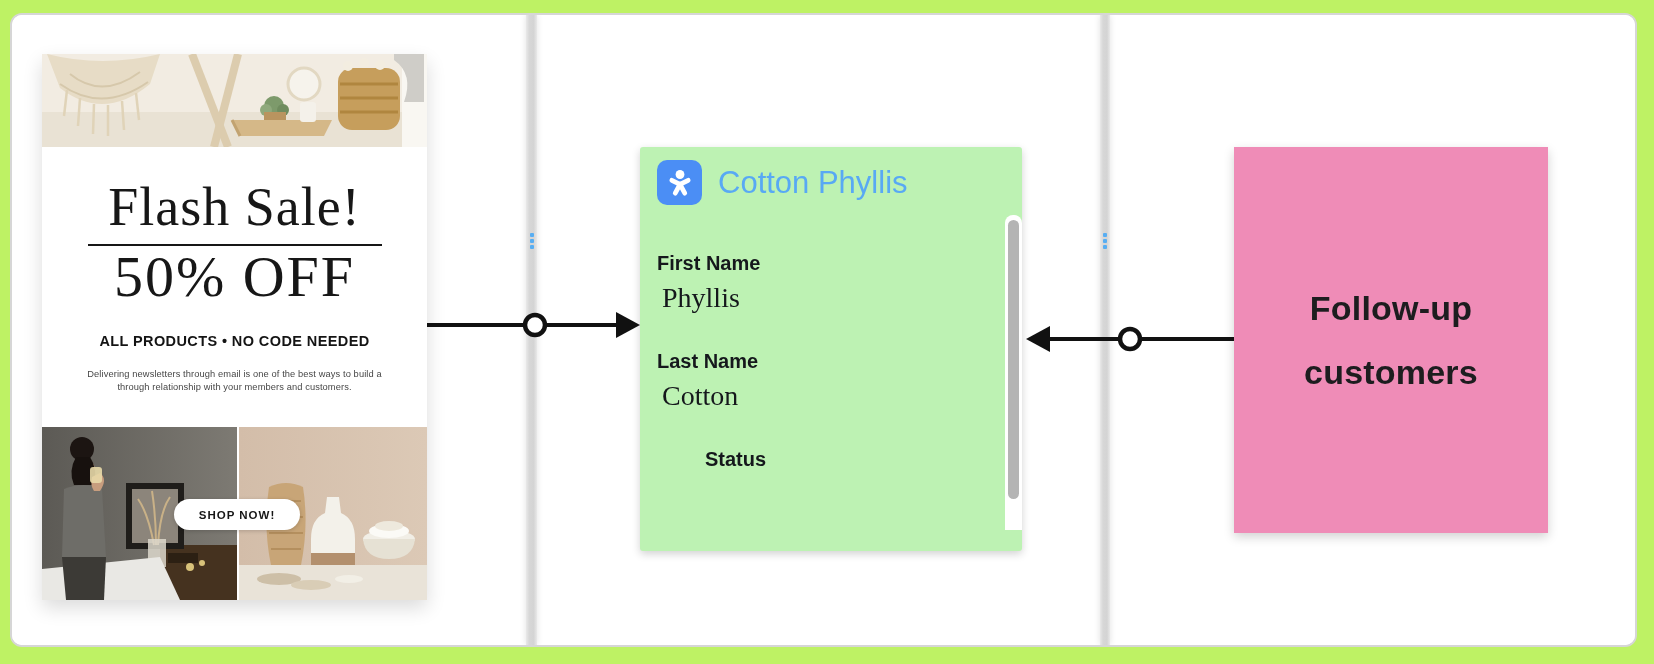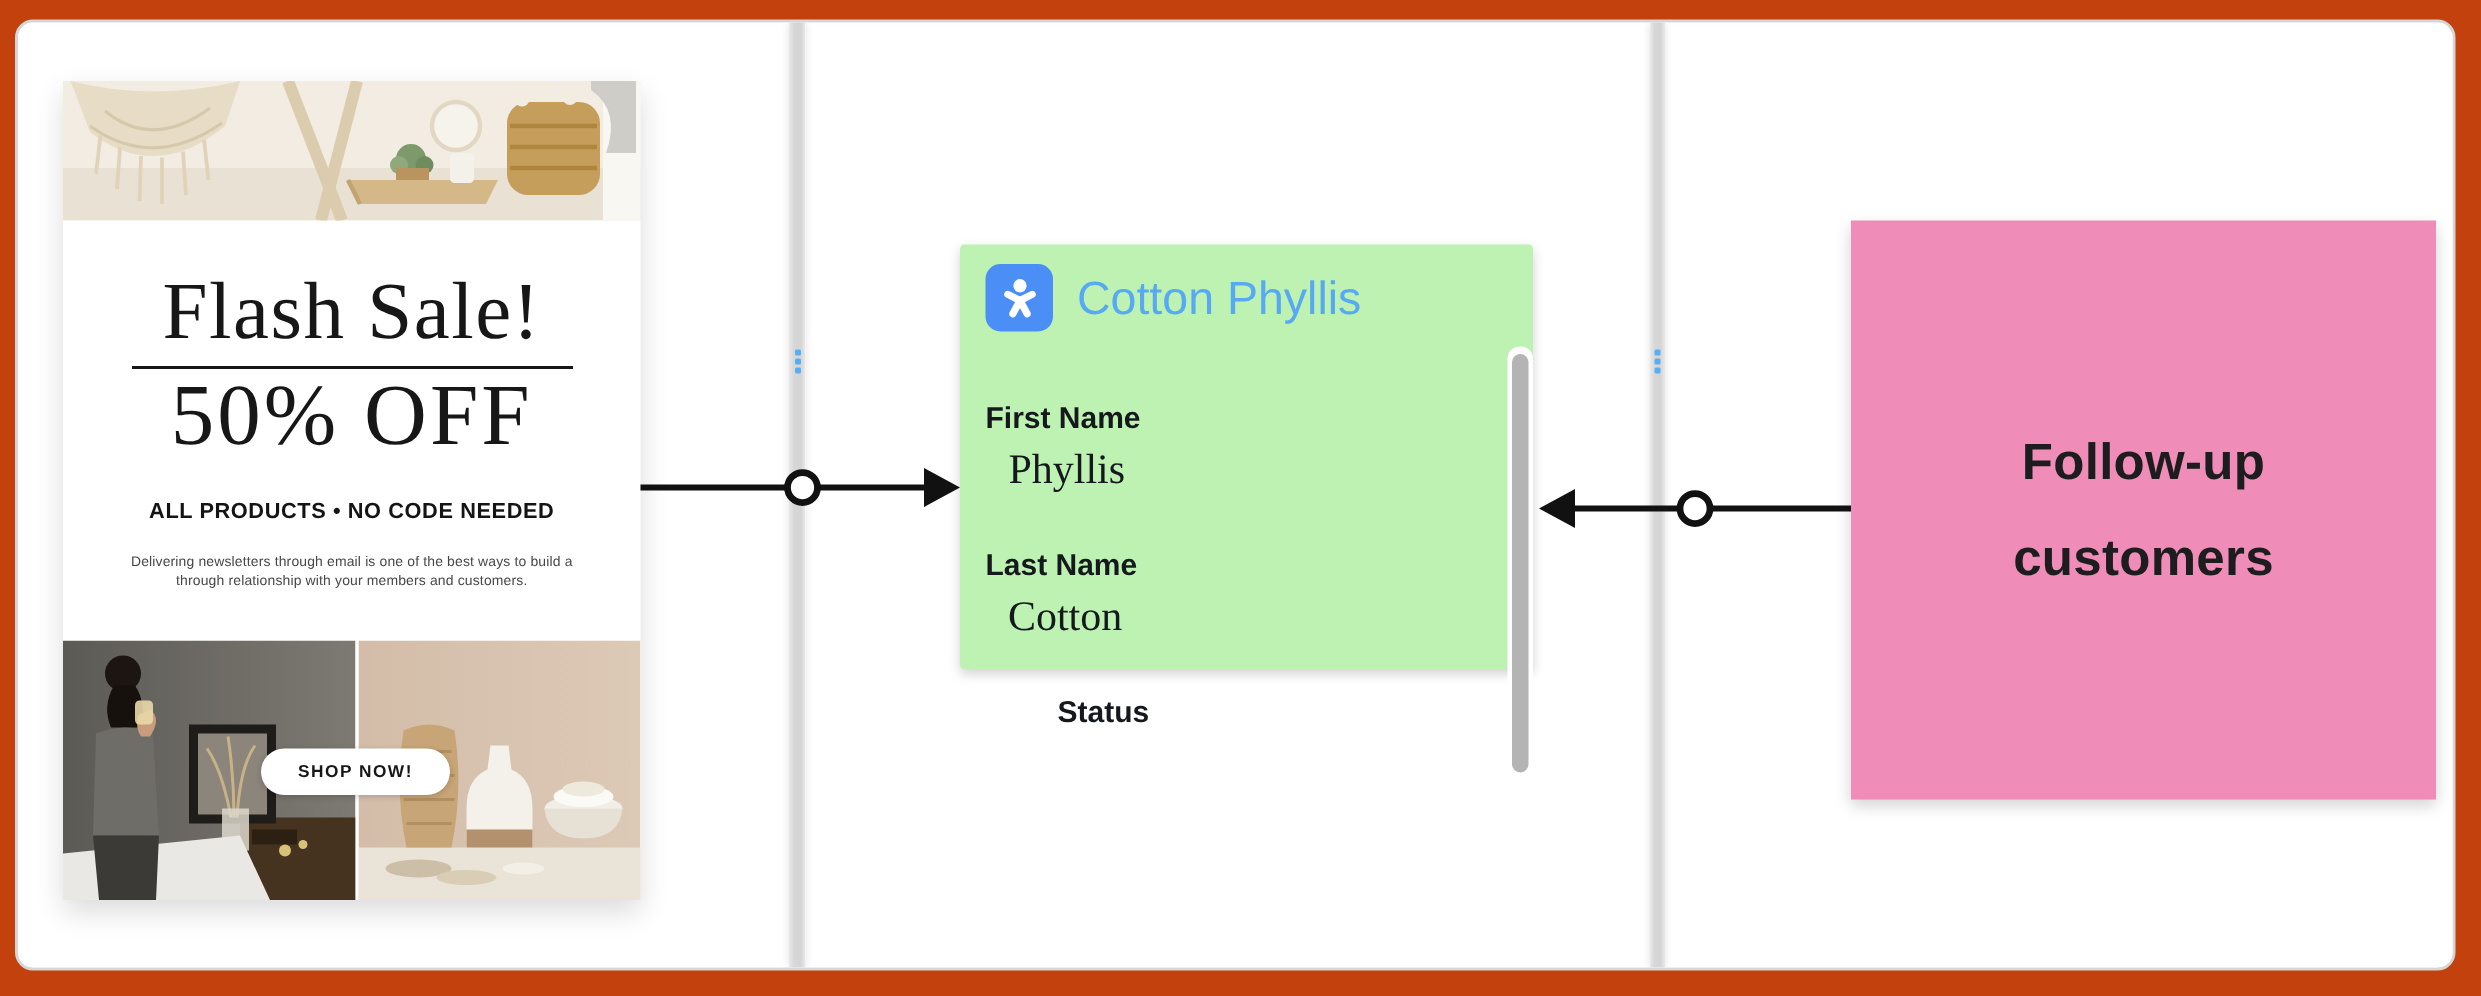--- a/index.html
+++ b/index.html
@@ -1,18 +1,18 @@
 <!DOCTYPE html>
 <html><head>
 <meta charset="utf-8">
 <style>
   * { margin:0; padding:0; box-sizing:border-box; }
   html,body { background:#ffffff; width:1654px; height:664px; overflow:hidden;
               font-family:"Liberation Sans","DejaVu Sans",sans-serif; }
-  .stage { position:relative; width:1654px; height:664px; background:#c2410c; }
+  .stage { position:relative; width:1654px; height:664px; background:#bef264; }
 
   
   .board { position:absolute; left:10px; top:13px; width:1627px; height:634px;
            background:#ffffff; border:2px solid #d6d6d6; border-radius:12px; overflow:hidden; }
   .panel { position:absolute; top:0; height:100%; background:#fff; }
   .panel-1 { left:0; width:514px; }
   .panel-2 { left:525px; width:563px; }
   .panel-3 { left:1098px; width:529px; }
 
   .divider { position:absolute; top:0; height:100%; background:linear-gradient(to right,#e9e9e9,#d7d7d7 30%,#d4d4d4 70%,#e9e9e9);
@@ -36,35 +36,35 @@
                  font-weight:400; color:#171717; letter-spacing:2px; }
   .flyer-tagline { margin-top:27px; font-size:14.5px; font-weight:700; color:#141414; letter-spacing:0.4px; }
   .flyer-desc { margin:19px auto 0 auto; width:310px; font-size:9.3px; line-height:12.5px;
                 color:#474747; letter-spacing:0.1px; }
   .flyer-photos { position:absolute; left:0; top:373px; width:385px; height:173px; display:flex; gap:2px; background:#fff; }
   .flyer-cta { position:absolute; left:132px; top:445px; width:126px; height:31px; background:#ffffff;
                border:none; border-radius:17px; font-family:"Liberation Sans",sans-serif; font-size:11.5px;
                font-weight:700; letter-spacing:1px; color:#171717; box-shadow:0 1px 4px rgba(0,0,0,0.18); cursor:pointer; }
 
   
-  .contact-card { position:absolute; left:628px; top:148px; width:382px; height:283px;
-                  border-radius:3px; box-shadow:0 3px 8px rgba(0,0,0,0.18);text-align:center; }
+  .contact-card { position:absolute; left:628px; top:132px; width:382px; height:404px;
+                  border-radius:3px; box-shadow:0 3px 8px rgba(0,0,0,0.18); }
   .cc-icon { position:absolute; left:17px; top:13px; width:45px; height:45px; border-radius:10px;
              display:flex; align-items:center; justify-content:center; }
   .cc-title { position:absolute; left:78px; top:13px; height:45px; line-height:45px; font-size:31px; font-weight:400; }
   .cc-field { position:absolute; left:17px; }
   .cc-f1 { top:102px; } .cc-f2 { top:200px; } .cc-f3 { top:298px;margin-left:48px; }
   .cc-label { font-size:20px; font-weight:700; color:#15181c; line-height:28px; }
   .cc-value { font-size:28px; font-weight:400; color:#15181c; line-height:32px; margin:5px 0 0 5px;font-family:Liberation Serif, serif; }
   .cc-scrollbar { position:absolute; right:0; top:68px; width:17px; height:315px; background:#ffffff;
                   border-radius:8px 8px 0 0; }
   .cc-thumb { position:absolute; left:3px; top:5px; width:11px; height:279px; background:#b4b4b4; border-radius:6px; }
 
   
-  .sticky-note { position:absolute; left:1222px; top:132px; width:390px; height:386px;
+  .sticky-note { position:absolute; left:1222px; top:132px; width:314px; height:386px;
                  display:flex; flex-direction:column; align-items:center; justify-content:center;
                  box-shadow:0 4px 10px rgba(0,0,0,0.18); }
   .sticky-line { font-size:34px; font-weight:700; color:#1d1d1f; line-height:64px; letter-spacing:0.2px; }
 
   
   .connectors { position:absolute; left:0; top:0; width:1627px; height:634px; pointer-events:none; }
 </style>
 </head>
 <body>
 

